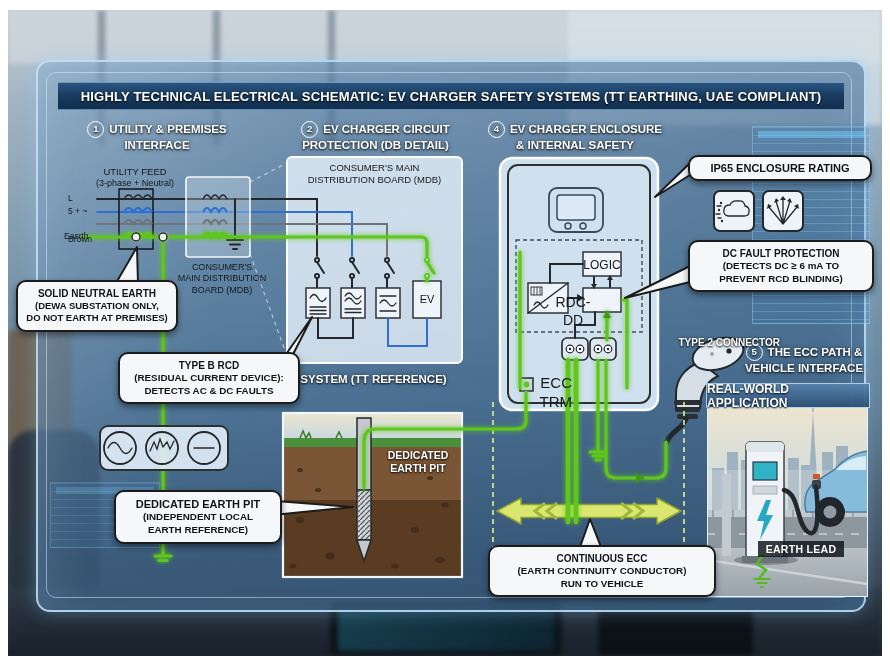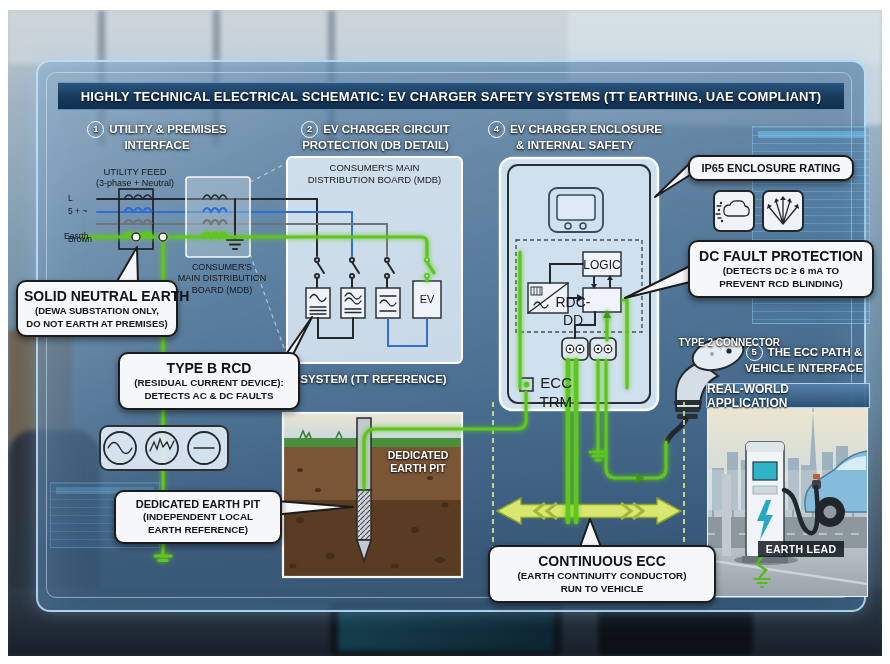--- a/index.html
+++ b/index.html
@@ -35,21 +35,21 @@
     text-shadow:0 1px 2px #000;white-space:nowrap}
   .sec-h{position:absolute;color:#fff;font-weight:bold;font-size:11.5px;text-align:center;line-height:1.3;
     text-shadow:0 1px 2px rgba(0,0,0,.85),0 0 4px rgba(0,0,0,.5)}
   .sec-h .row{display:flex;align-items:center;justify-content:center;gap:5px}
   .num{display:inline-flex;align-items:center;justify-content:center;width:15px;height:15px;border:1.5px solid #fff;border-radius:50%;font-size:9.5px;flex:0 0 auto}
   .lab-dark{position:absolute;color:#15181c;font-weight:normal;text-align:center;line-height:1.25}
   .lab-white{position:absolute;color:#fff;font-weight:bold;text-align:center;line-height:1.25;
     text-shadow:0 1px 2px rgba(0,0,0,.9),0 0 3px rgba(0,0,0,.6)}
   .callout{position:absolute;background:#f5f7f9;border:2px solid #1c1c1c;border-radius:10px;color:#101418;font-weight:bold;
     text-align:center;box-shadow:0 3px 6px rgba(0,0,0,.45);padding:5px 6px;line-height:1.3;z-index:6}
-  .callout .t1{font-size:14px;white-space:nowrap}
+  .callout .t1{font-size:10px;white-space:nowrap}
   .callout .t2{font-size:9.8px;white-space:nowrap}
   .rw-head{position:absolute;left:706px;top:383px;width:162px;height:23px;
     background:linear-gradient(180deg,rgba(86,130,172,.95),rgba(44,80,116,.95));
     border:1.5px solid rgba(205,235,255,.8);color:#fff;font-weight:bold;font-size:12px;
     display:flex;align-items:center;justify-content:center;text-shadow:0 1px 2px #000;z-index:5}
   .earthlead{position:absolute;left:758px;top:541px;width:86px;height:16px;background:rgba(12,18,24,.82);
     color:#fff;font-weight:bold;font-size:10.5px;display:flex;align-items:center;justify-content:center;letter-spacing:.3px;z-index:6}
   .lbl-layer{position:absolute;inset:0;z-index:5;pointer-events:none}
   svg.schem{position:absolute;left:0;top:0;z-index:4}
   
@@ -468,21 +468,21 @@
   <div class="callout" style="left:16px;top:280px;width:146px">
     <div class="t1">SOLID NEUTRAL EARTH</div>
     <div class="t2" style="font-size:9.5px">(DEWA SUBSTATION ONLY,</div>
     <div class="t2" style="font-size:9.5px">DO NOT EARTH AT PREMISES)</div>
   </div>
   <div class="callout" style="left:118px;top:352px;width:166px">
     <div class="t1">TYPE B RCD</div>
     <div class="t2">(RESIDUAL CURRENT DEVICE):</div>
     <div class="t2">DETECTS AC &amp; DC FAULTS</div>
   </div>
-  <div class="callout" style="left:688px;top:155px;width:152px;padding:4px 5px">
+  <div class="callout" style="left:688px;top:155px;width:152px;padding:4px 14px">
     <div class="t1" style="font-size:11px">IP65 ENCLOSURE RATING</div>
   </div>
   <div class="callout" style="left:688px;top:240px;width:170px">
     <div class="t1">DC FAULT PROTECTION</div>
     <div class="t2">(DETECTS DC ≥ 6 mA TO</div>
     <div class="t2">PREVENT RCD BLINDING)</div>
   </div>
   <div class="callout" style="left:114px;top:490px;width:152px">
     <div class="t1" style="font-size:11px">DEDICATED EARTH PIT</div>
     <div class="t2">(INDEPENDENT LOCAL</div>

